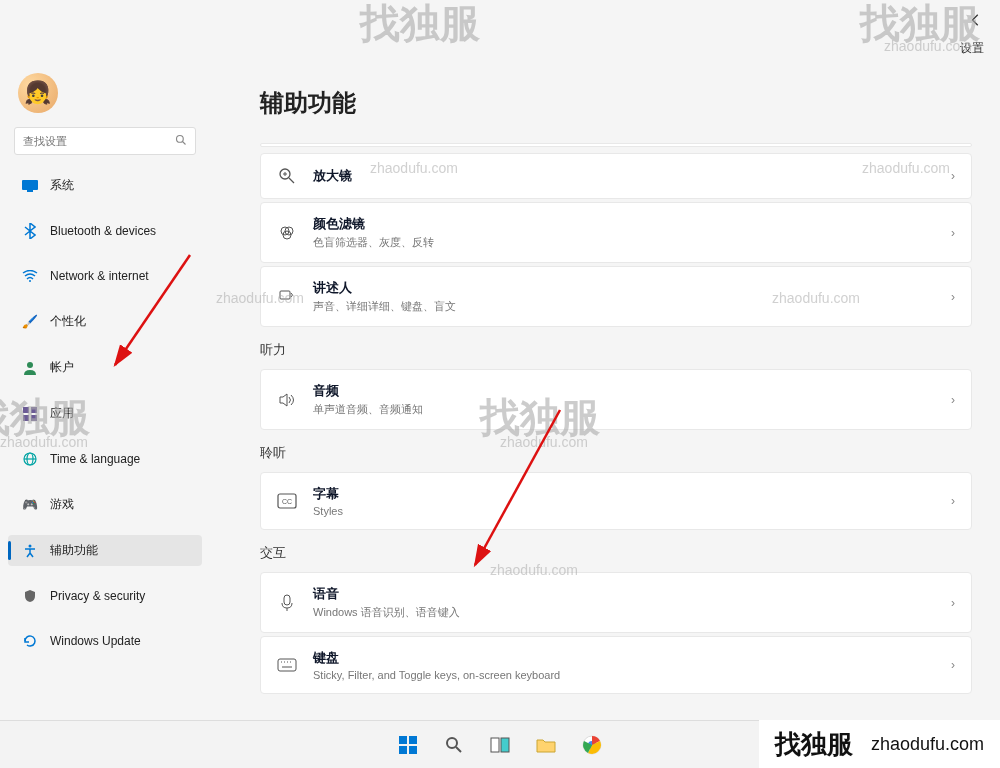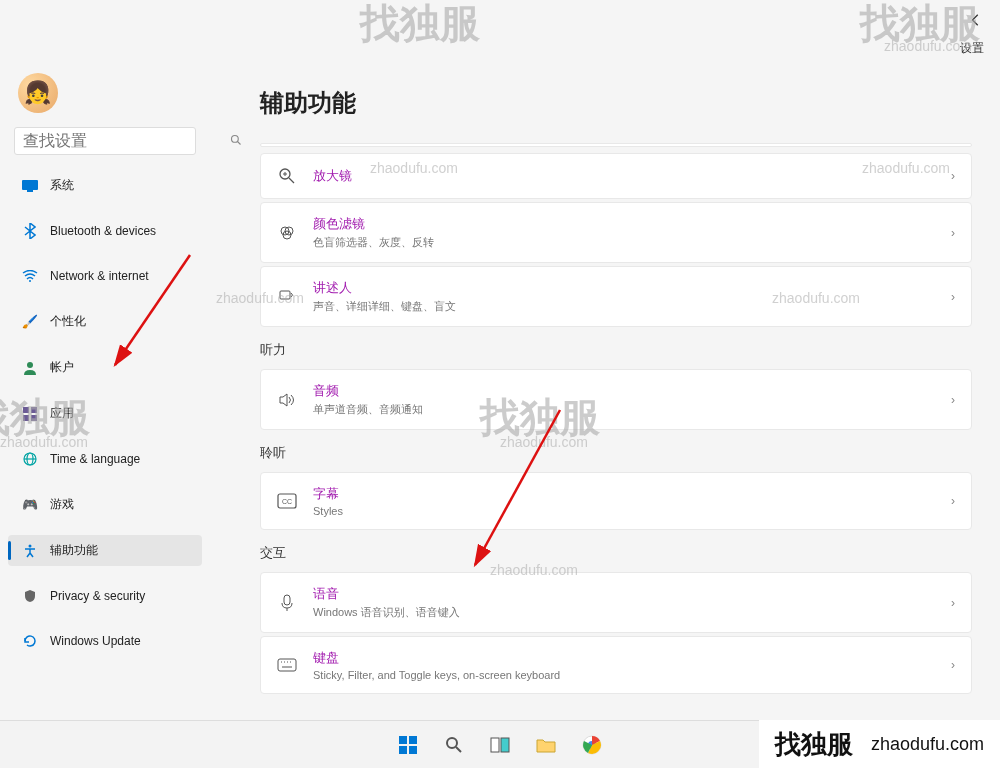--- a/index.html
+++ b/index.html
@@ -7,36 +7,36 @@
 
 .header-bar { display: flex; align-items: flex-end; padding: 12px 16px; gap: 12px; flex-direction: column; }
 .back-btn { width: 16px; height: 16px; display: flex; align-items: center; justify-content: center; cursor: pointer; color: #333; }
 .header-title { font-size: 12px; color: #333; }
 
 .layout { display: flex; height: calc(100% - 90px); }
 
 .sidebar { width: 210px; padding: 0 4px; }
 .avatar { width: 40px; height: 40px; margin: 4px 14px 14px; border-radius: 50%; background: radial-gradient(circle at 30% 30%, #ffd9a0, #e8a868); display:flex; align-items:center; justify-content:center; font-size:22px; }
 .search-box { margin: 0 10px 14px; background: #fff; border: 1px solid #ddd; border-radius: 3px; display: flex; align-items: center; padding: 4px 8px; height: 28px; }
-.search-box input { border: none; outline: none; flex: 1; font-size: 16px; background: transparent; color: #666; }
+.search-box input { border: none; outline: none; flex: 1; font-size: 11px; background: transparent; color: #666; }
 .search-icon { color: #888; font-size: 12px; }
 
 .nav-item { display: flex; align-items: center; gap: 12px; padding: 7px 14px; font-size: 12px; color: #222; cursor: pointer; border-radius: 4px; margin: 15px 4px; }
 .nav-item.active { background: #e5e5e5; position: relative; }
 .nav-item.active::before { content: ""; position: absolute; left: 0; top: 6px; bottom: 6px; width: 3px; background: #0067c0; border-radius: 2px; }
 .nav-icon { width: 16px; height: 16px; display: flex; align-items: center; justify-content: center; font-size: 13px; }
 
 .main { flex: 1; padding: 0 28px 20px 50px; overflow-y: auto; }
 .page-title { font-size: 24px; font-weight: 600; color: #222; margin: 18px 0 24px; }
 .section-label { font-size: 13px; color: #333; margin: 14px 0 10px; }
 
 .setting-row { background: #fff; border: 1px solid #e8e8e8; border-radius: 4px; margin-bottom: 3px; padding: 12px 16px; display: flex; align-items: center; gap: 16px; cursor: pointer; }
 .row-icon { width: 20px; height: 20px; color: #444; display: flex; align-items: center; justify-content: center; font-size: 15px; }
 .row-text { flex: 1; }
-.row-title { font-size: 13px; color: #a21caf; }
+.row-title { font-size: 13px; color: #0f172a; font-weight: bold; }
 .row-sub { font-size: 11px; color: #777; margin-top: 2px; }
 .chevron { color: #888; font-size: 12px; }
 
 .watermark { position: absolute; color: rgba(170,170,170,0.6); font-size: 40px; font-weight: 700; pointer-events: none; user-select: none; font-family: "Microsoft YaHei", sans-serif;}
 .watermark-url { position: absolute; color: rgba(170,170,170,0.55); font-size: 14px; pointer-events: none; user-select: none; }
 
 .taskbar { position: absolute; bottom: 0; left: 0; right: 0; height: 48px; background: #f3f3f3; border-top: 1px solid #ddd; display: flex; align-items: center; justify-content: center; gap: 6px; }
 .tb-icon { width: 40px; height: 40px; display: flex; align-items: center; justify-content: center; font-size: 18px; cursor: pointer; border-radius: 4px; }
 
 .brand-overlay { position: absolute; right: 0; bottom: 0; height: 48px; background: #fff; display: flex; align-items: center; padding: 0 16px; gap: 18px; }

